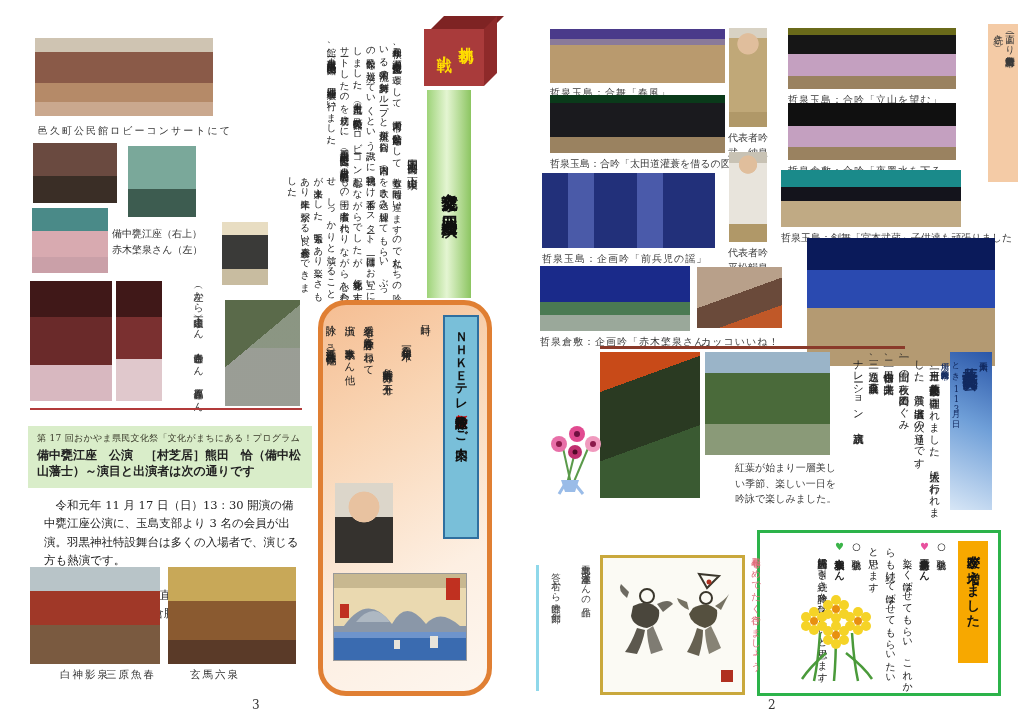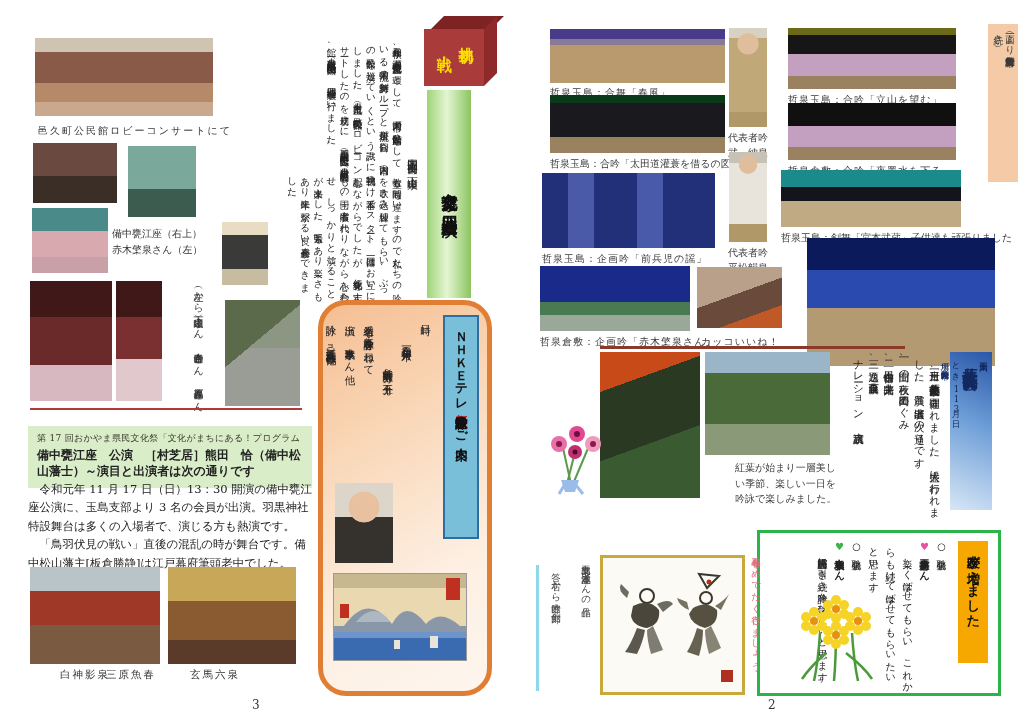--- a/index.html
+++ b/index.html
@@ -29,21 +29,21 @@
   .art1{top:40px;right:620px;height:132px;font-size:9.5px;line-height:1.38;letter-spacing:.5px;}
   .art2{top:170px;right:620px;height:128px;font-size:9.5px;line-height:1.38;letter-spacing:.5px;}
   .names3{left:112px;top:226px;width:110px;font-size:10px;line-height:1.6;color:#333;}
   .leftfrom{top:283px;right:819px;height:124px;font-size:10px;letter-spacing:.5px;color:#333;}
   .divider-red{left:30px;top:408px;width:272px;height:2px;background:#B23A3A;}
   .pgm-box{left:28px;top:414px;width:284px;height:62px;background:#D9EDC9;box-sizing:border-box;
            padding:6px 9px 0 9px;margin-top:12px;}
   .pgm-h1{font-size:9px;color:#3a3a2a;letter-spacing:.3px;}
   .pgm-h2{font-size:12px;font-weight:bold;color:#222;line-height:1.35;margin-top:2px;}
   .pgm-body{left:28px;top:480px;width:288px;font-size:11.5px;line-height:1.6;color:#222;}
-  .pgm-body p{margin:0;}
+  .pgm-body p{margin:16px;}
   .castnames span{position:absolute;top:668px;font-size:10.5px;letter-spacing:2px;color:#333;}
   .pageno{font-size:12px;color:#333;}
   
   .nhk-box{left:318px;top:300px;width:174px;height:396px;border:5px solid #E07F33;border-radius:28px;
            background:linear-gradient(150deg,#F5BE93 0%,#F9D5B4 30%,#FDEFE2 70%,#FDF6EF 100%);
            box-sizing:border-box;}
   .nhk-title{position:absolute;right:8px;top:10px;width:36px;height:224px;background:#79BFD9;
              border:2px solid #2F6F9F;box-sizing:border-box;display:flex;align-items:flex-start;justify-content:center;
              padding-top:6px;}
   .nhk-title .t{writing-mode:vertical-rl;text-orientation:upright;font-weight:bold;font-size:12.5px;

